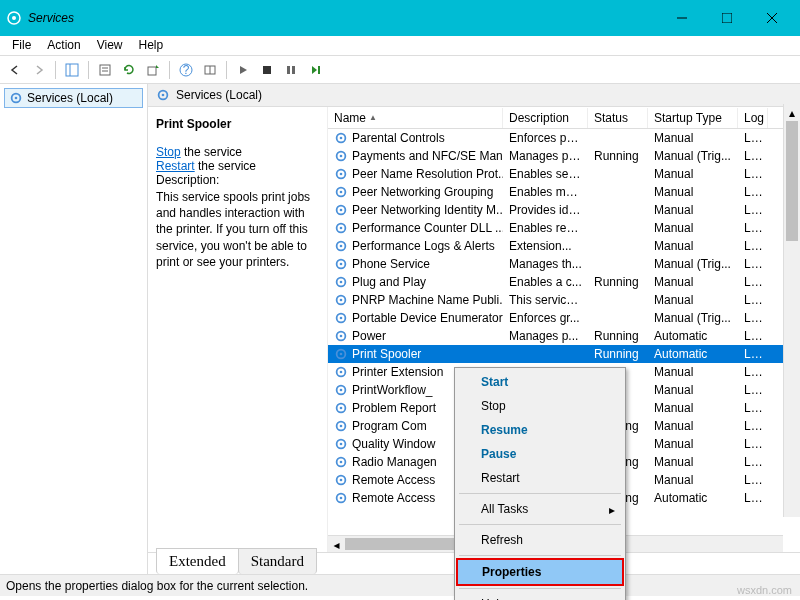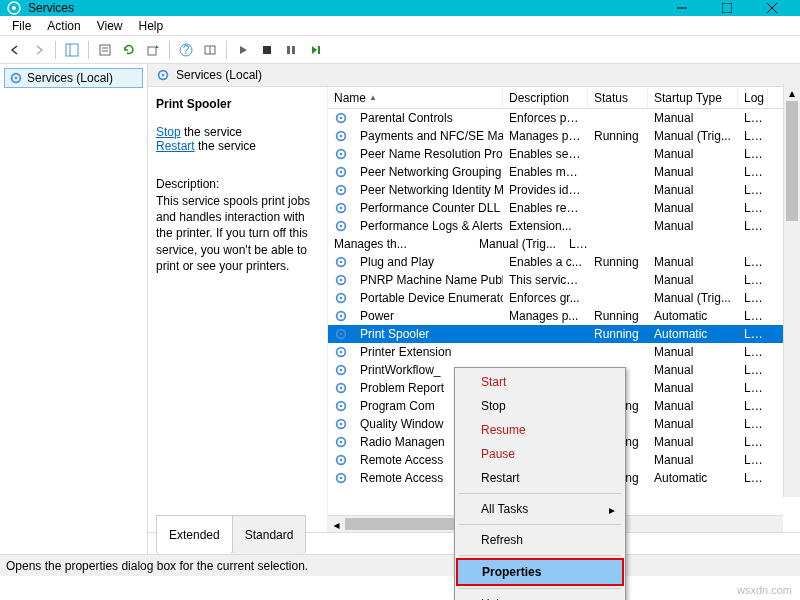--- a/index.html
+++ b/index.html
@@ -1,60 +1,60 @@
 <!DOCTYPE html>
 <html><head>
 <meta charset="utf-8">
 <style>
 * { margin: 0; padding: 0; box-sizing: border-box; font-family: "Segoe UI", Tahoma, sans-serif; font-size: 12px; }
 body { background: #fff; width: 800px; height: 600px; overflow: hidden; position: relative; }
-.titlebar { background: #00bcd4; height: 16px; display: flex; align-items: center; padding: 0 6px; color: #000; }
+.titlebar { background: #00bcd4; height: 36px; display: flex; align-items: center; padding: 0 6px; color: #000; font-style: italic; }
 .titlebar .app-icon { width: 16px; height: 16px; margin-right: 6px; display: flex; align-items: center; justify-content: center; }
 .titlebar .title { flex: 1; font-size: 12px; }
 .titlebar .win-controls { display: flex; gap: 0; }
 .titlebar .win-btn { width: 45px; height: 28px; display: flex; align-items: center; justify-content: center; cursor: pointer; }
-.menubar { height: 20px; display: flex; align-items: center; padding: 0 4px; border-bottom: 1px solid #ddd; }
+.menubar { height: 20px; display: flex; padding: 0 4px; border-bottom: 1px solid #ddd; }
 .menubar .menu-item { padding: 2px 8px; cursor: pointer; }
 .toolbar { height: 28px; display: flex; align-items: center; padding: 2px 4px; border-bottom: 1px solid #ddd; gap: 2px; }
 .toolbar .tb-btn { width: 22px; height: 22px; display: flex; align-items: center; justify-content: center; border: 1px solid transparent; cursor: pointer; }
 .toolbar .tb-sep { width: 1px; height: 18px; background: #ccc; margin: 0 3px; }
 .main { display: flex; height: 490px; }
 .nav-pane { width: 148px; border-right: 1px solid #ddd; padding: 4px; }
 .nav-item { display: flex; align-items: center; gap: 4px; padding: 2px 4px; cursor: pointer; background: #e5f3fb; border: 1px solid #7eb4ea; }
 .content-pane { flex: 1; display: flex; flex-direction: column; position: relative; }
 .content-header { background: #f0f0f0; border-bottom: 1px solid #ddd; padding: 4px 8px; display: flex; align-items: center; gap: 6px; }
 .content-body { flex: 1; display: flex; overflow: hidden; }
 .detail-panel { width: 180px; padding: 10px 8px; border-right: 1px solid #eee; }
 .detail-panel h3 { font-size: 12px; font-weight: bold; margin-bottom: 14px; }
 .detail-panel a { color: #0066cc; text-decoration: underline; cursor: pointer; }
-.detail-panel .desc-label { margin-top: 24px; }
+.detail-panel .desc-label { }
 .detail-panel .desc-text { margin-top: 2px; line-height: 1.35; }
 .service-list { flex: 1; position: relative; overflow: hidden; }
 .list-header { display: flex; border-bottom: 1px solid #ddd; background: #fff; height: 22px; align-items: center; position: sticky; top: 0; }
 .list-header .col { padding: 3px 6px; border-right: 1px solid #eee; white-space: nowrap; overflow: hidden; }
 .col-name { width: 175px; display: flex; align-items: center; gap: 3px; }
 .col-desc { width: 85px; }
 .col-status { width: 60px; }
 .col-startup { width: 90px; }
 .col-logon { width: 30px; }
 .rows { overflow-y: auto; height: calc(100% - 22px); }
 .row { display: flex; height: 18px; align-items: center; cursor: pointer; }
 .row.selected { background: #0078d7; color: #fff; }
 .row .col { padding: 1px 6px; white-space: nowrap; overflow: hidden; text-overflow: ellipsis; }
-.row .col-name { display: flex; align-items: center; gap: 12px; }
+.row .col-name { display: flex; align-items: center; gap: 4px; }
 .gear-icon { width: 14px; height: 14px; flex-shrink: 0; }
 .gear-icon svg { width: 14px; height: 14px; }
 .tabs { display: flex; border-top: 1px solid #ddd; height: 22px; align-items: flex-end; padding-left: 8px; }
-.tab { padding: 12px 12px; border: 1px solid #ccc; border-bottom: none; margin-right: -1px; background: #f0f0f0; cursor: pointer; border-radius: 0 0 4px 4px; font-size: 12px; }
+.tab { padding: 4px 12px; border: 1px solid #ccc; border-bottom: none; margin-right: -1px; background: #f0f0f0; cursor: pointer; border-radius: 0 0 4px 4px; font-size: 15px; font-family: Liberation Serif, serif; }
 .tab.active { background: #fff; }
 .statusbar { height: 22px; border-top: 1px solid #ddd; padding: 3px 6px; display: flex; align-items: flex-end; background: #f0f0f0; }
 .watermark { position: absolute; bottom: 4px; right: 8px; color: #bbb; font-size: 11px; }
 .context-menu { position: absolute; left: 454px; top: 367px; width: 172px; background: #f0f0f0; border: 1px solid #999; box-shadow: 2px 2px 4px rgba(0,0,0,0.3); z-index: 100; padding: 2px; }
 .context-menu .cm-item { padding: 5px 24px; cursor: pointer; position: relative; }
-.context-menu .cm-item.disabled { color: #b91c1c; cursor: default; }
+.context-menu .cm-item.disabled { color: #0369a1; cursor: default; font-weight: bold; }
 .context-menu .cm-item.highlighted { background: #90c8f6; border: 2px solid #e60000; font-weight: bold; margin: -1px; }
 .context-menu .cm-sep { height: 1px; background: #ccc; margin: 3px 2px; }
 .context-menu .cm-item .arrow { position: absolute; right: 8px; top: 6px; }
 .scrollbar-v { position: absolute; right: 0; top: 20px; bottom: 57px; width: 17px; background: #f0f0f0; border-left: 1px solid #ddd; }
 .scrollbar-v .sb-btn { height: 17px; background: #f0f0f0; display: flex; align-items: center; justify-content: center; cursor: pointer; }
 .scrollbar-v .sb-thumb { position: absolute; top: 17px; left: 2px; right: 2px; height: 120px; background: #c0c0c0; cursor: pointer; }
 .scrollbar-h { position: absolute; left: 0; right: 17px; bottom: 0; height: 17px; background: #f0f0f0; border-top: 1px solid #ddd; }
 .scrollbar-h .sb-btn { width: 17px; height: 17px; display: inline-flex; align-items: center; justify-content: center; cursor: pointer; }
 .scrollbar-h .sb-thumb { position: absolute; left: 17px; top: 2px; bottom: 2px; width: 200px; background: #c0c0c0; cursor: pointer; }
 .sort-arrow { font-size: 8px; color: #666; }
@@ -299,20 +299,27 @@
                     <circle cx="8" cy="8" r="1.5" fill="#4a90d9"></circle>
                   </svg></span>
                 <span>Performance Logs &amp; Alerts</span>
               </div>
               <div class="col col-desc">Extension...</div>
               <div class="col col-status"></div>
               <div class="col col-startup">Manual</div>
               <div class="col col-logon">Loc</div>
             </div>
             <div class="row">
+              <div class="col col-name">
+                <span class="gear-icon"><svg viewBox="0 0 16 16">
+                    <circle cx="8" cy="8" r="5" fill="none" stroke="#4a90d9" stroke-width="2"></circle>
+                    <circle cx="8" cy="8" r="1.5" fill="#4a90d9"></circle>
+                  </svg></span>
+                <span>Phone Service</span>
+              </div>
               <div class="col col-desc">Manages th...</div>
               <div class="col col-status"></div>
               <div class="col col-startup">Manual (Trig...</div>
               <div class="col col-logon">Loc</div>
             </div>
             <div class="row">
               <div class="col col-name">
                 <span class="gear-icon"><svg viewBox="0 0 16 16">
                     <circle cx="8" cy="8" r="5" fill="none" stroke="#4a90d9" stroke-width="2"></circle>
                     <circle cx="8" cy="8" r="1.5" fill="#4a90d9"></circle>

